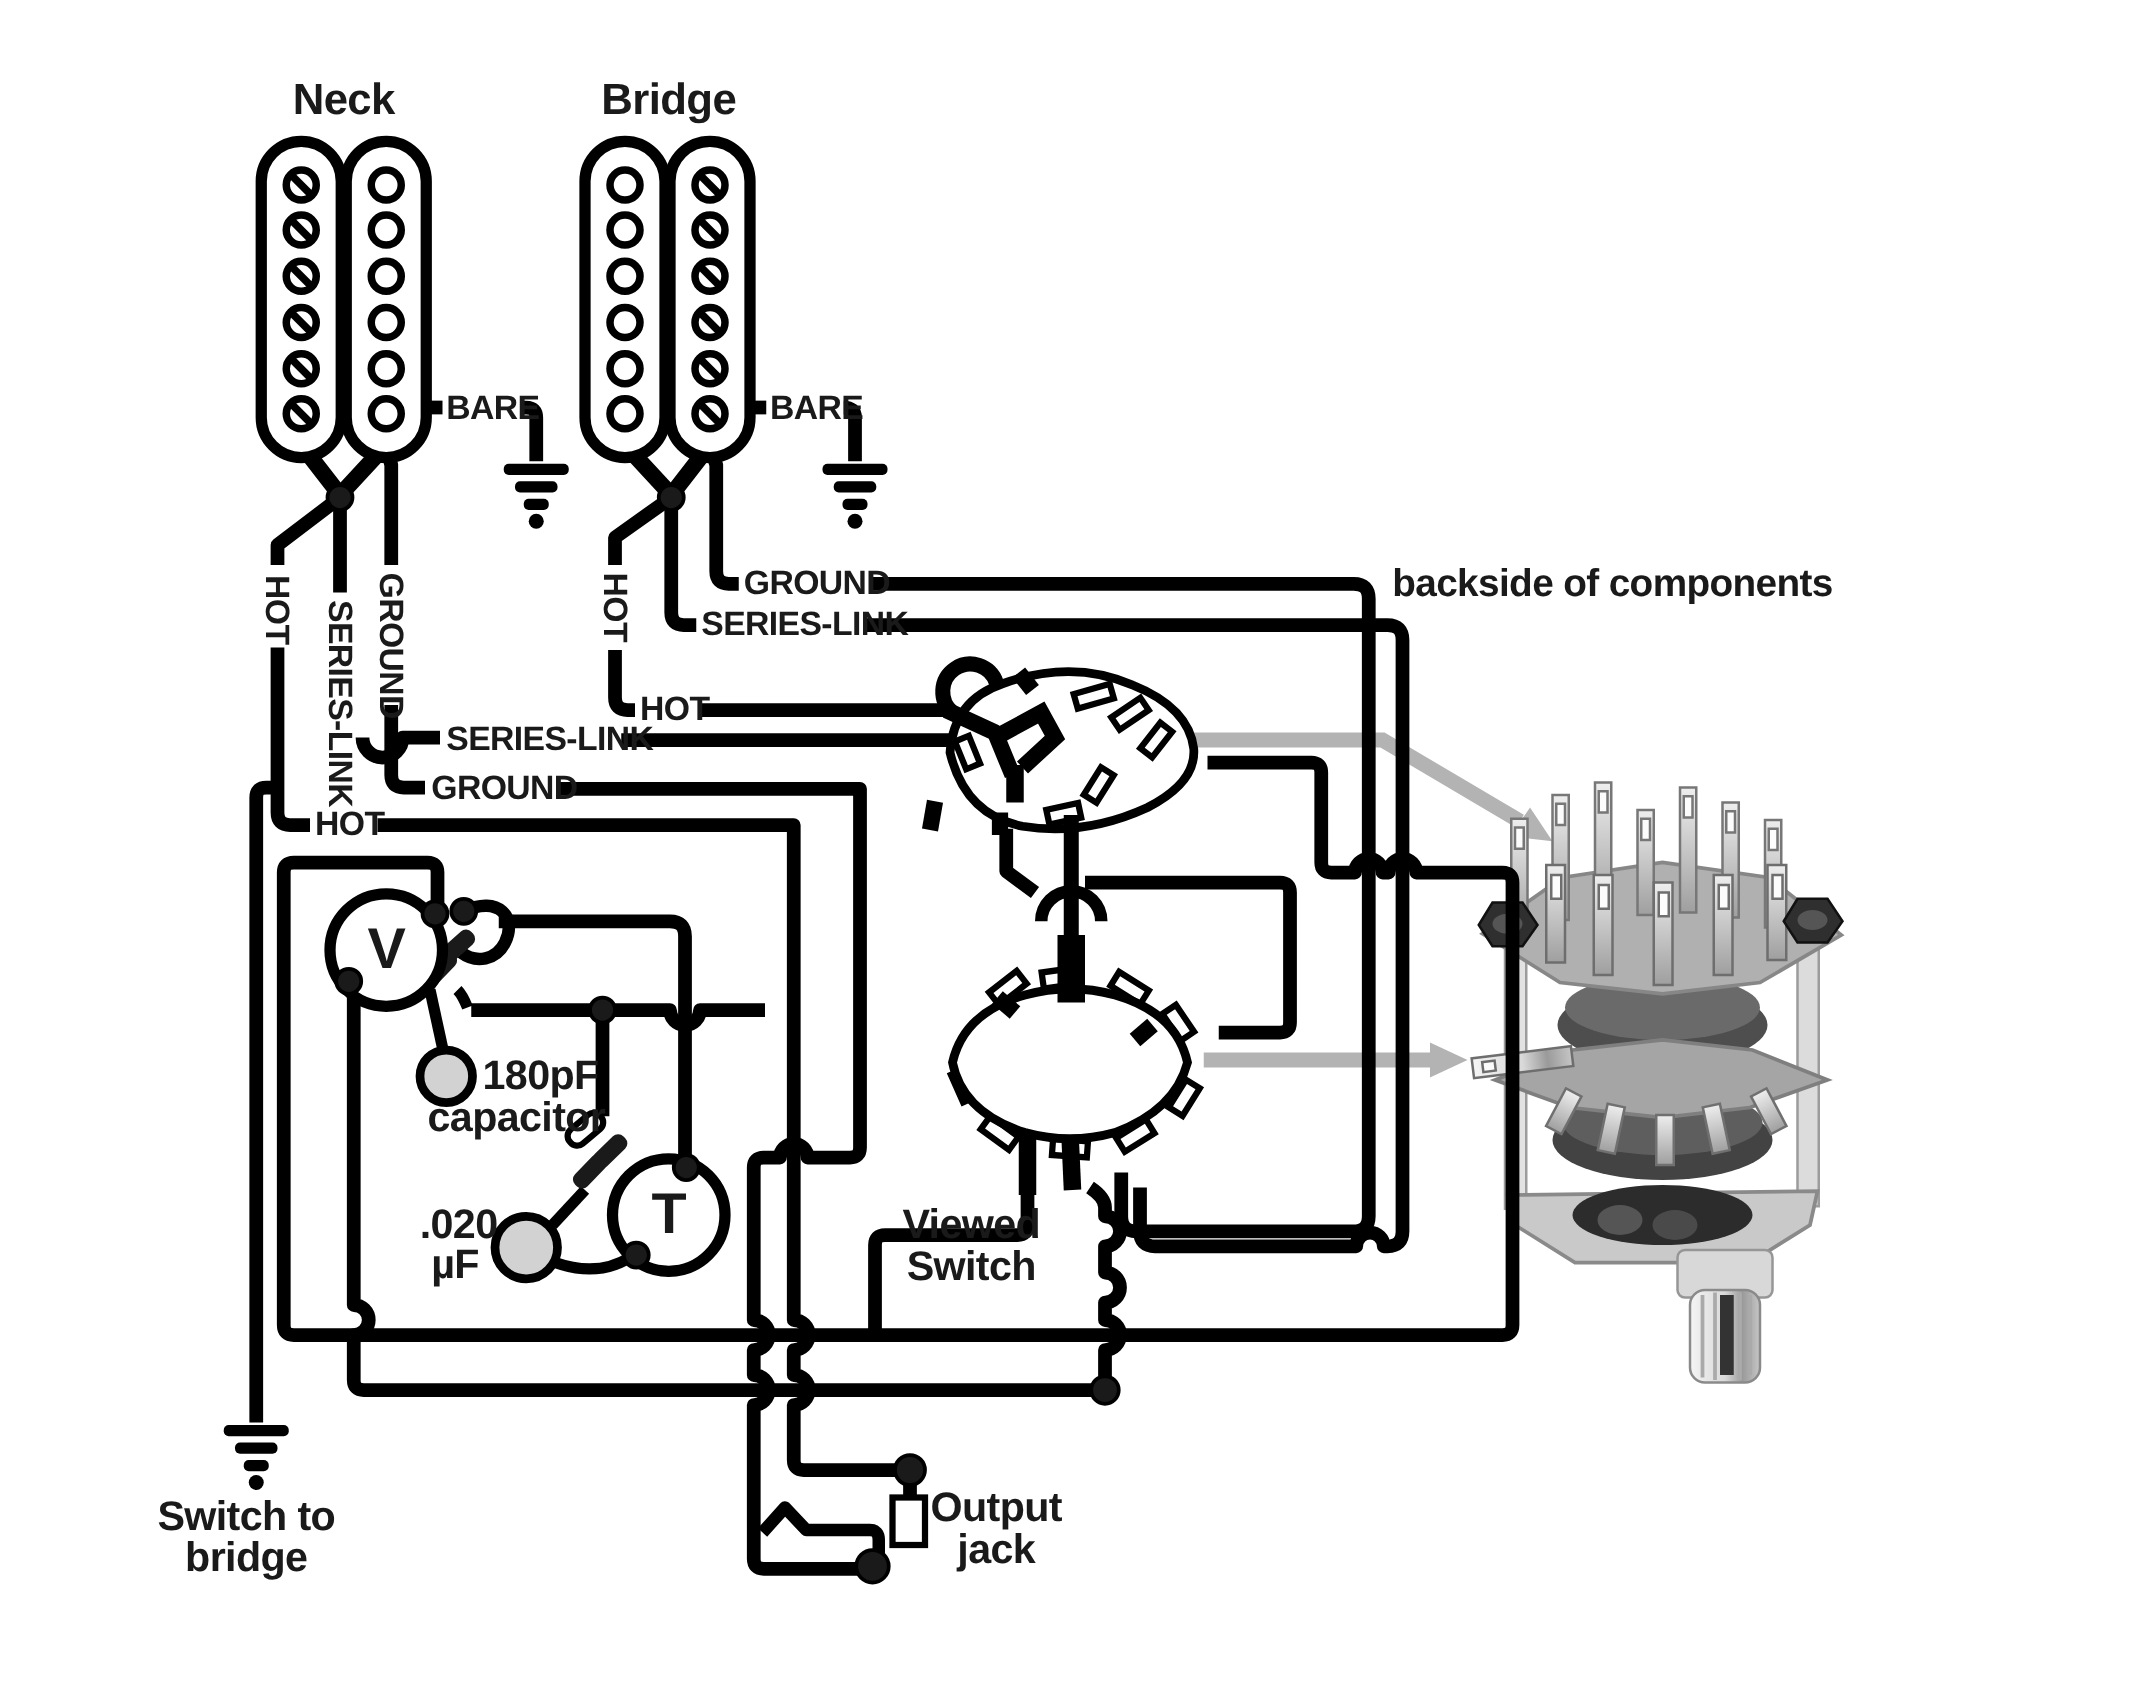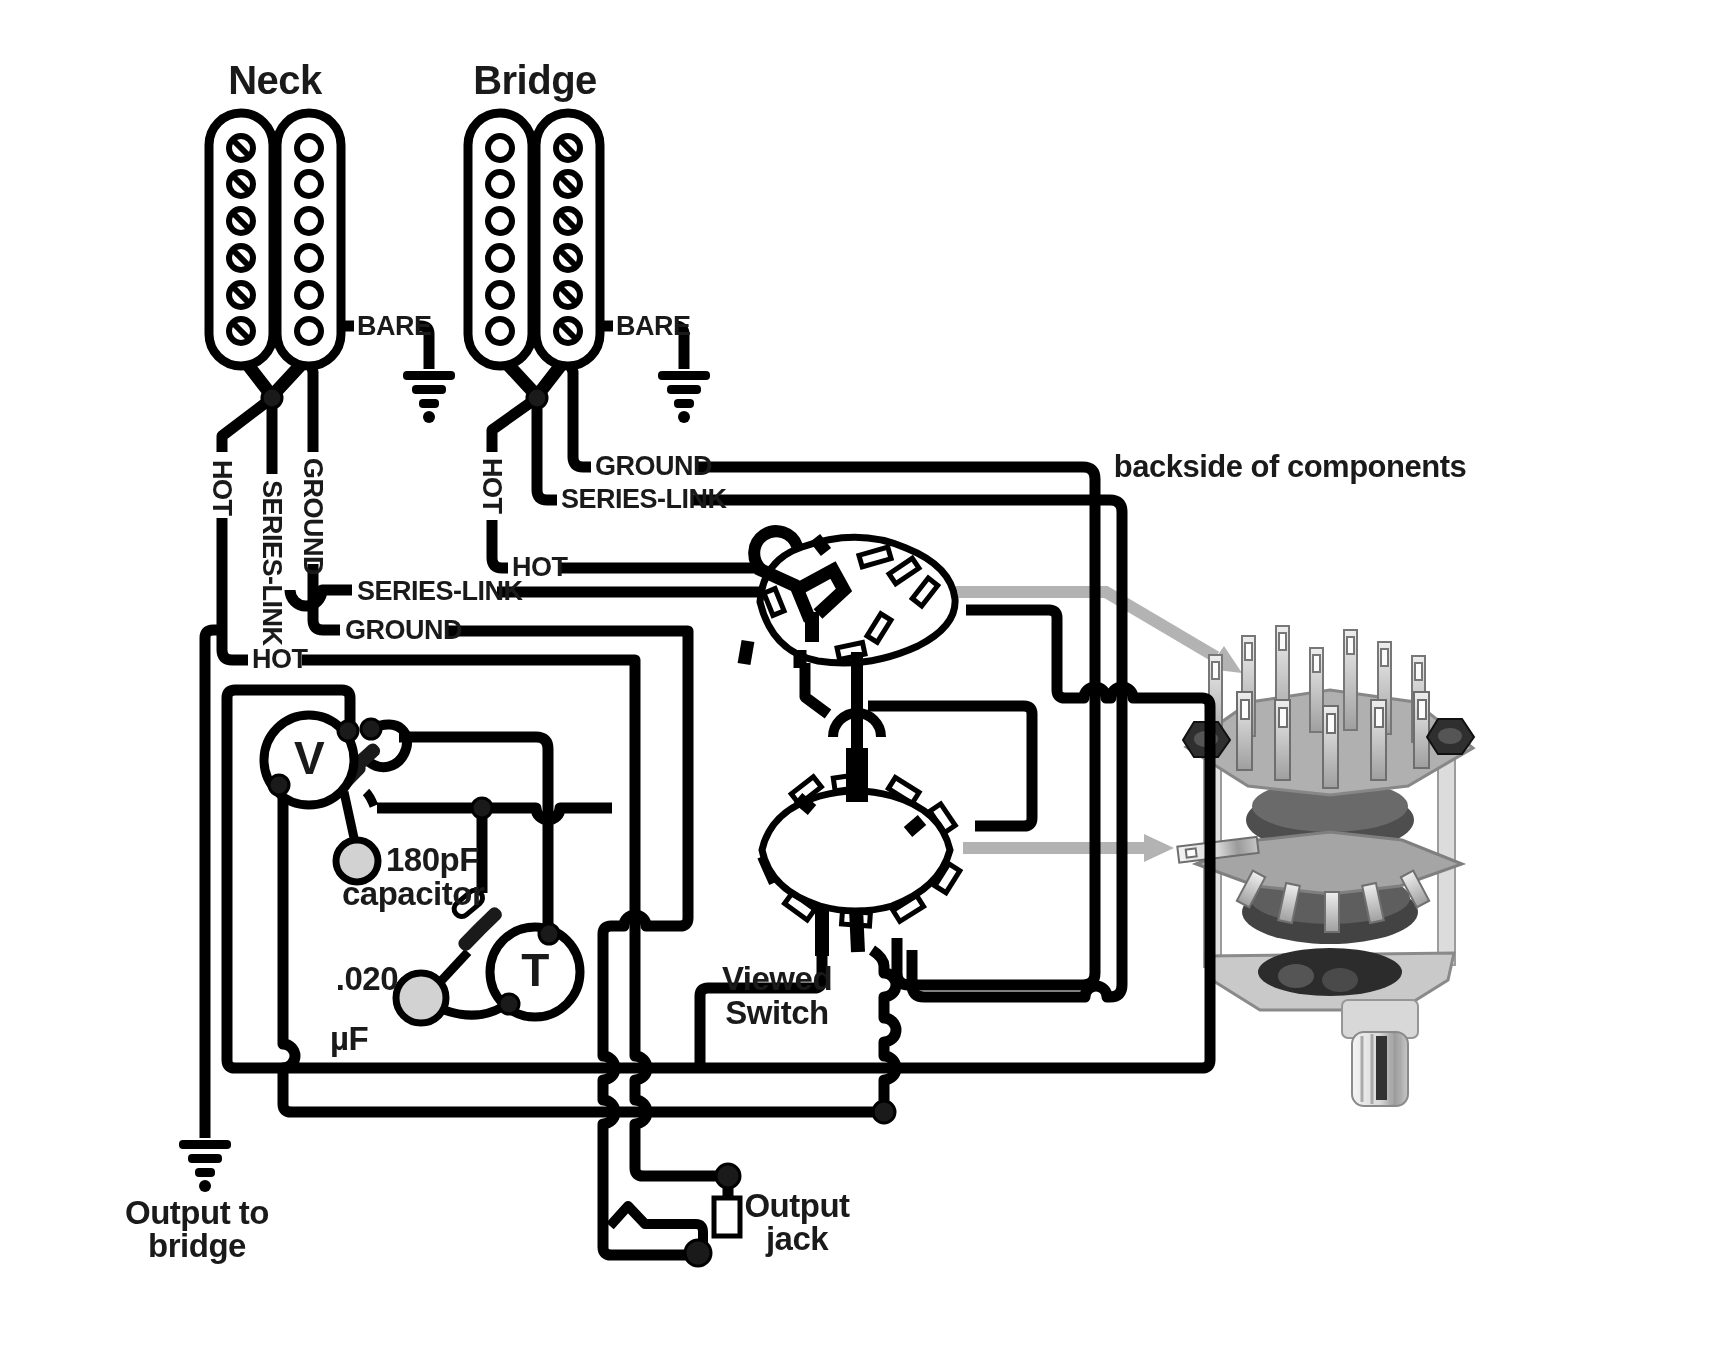--- a/index.html
+++ b/index.html
@@ -2,21 +2,21 @@
 <html><head>
 <meta charset="utf-8">
 <style>
   html,body{margin:0;padding:0;background:#fff;}
   #page{position:relative;width:1718px;height:1347px;background:#fff;overflow:hidden;
         font-family:"Liberation Sans",sans-serif;color:#1a1a1a;}
   #art{position:absolute;left:0;top:0;}
   .lbl{position:absolute;white-space:nowrap;color:#1a1a1a;letter-spacing:-0.5px;}
   .wirelbl{font-size:27px;font-weight:600;line-height:28px;}
   .vert{transform:rotate(90deg);transform-origin:left top;}
-  .title{font-size:40px;font-weight:600;line-height:36px;text-align:center;width:160px;}
+  .title{font-size:35px;font-weight:600;line-height:36px;text-align:center;width:160px;}
   .ann{font-size:33px;font-weight:600;line-height:34px;}
   .annc{text-align:center;}
   .note{font-size:31px;font-weight:600;line-height:34px;text-align:center;width:460px;}
   .potletter{font-size:46px;font-weight:700;text-align:center;width:60px;line-height:46px;}
 </style>
 </head>
 <body>
 
 <div id="page">
 
@@ -391,26 +391,26 @@
 <div class="lbl wirelbl" style="left:345px;top:616px;">GROUND</div>
 <div class="lbl wirelbl" style="left:252px;top:645px;">HOT</div>
 
 <div class="lbl potletter" style="left:279px;top:735px;">V</div>
 <div class="lbl potletter" style="left:505px;top:947px;">T</div>
 
 <div class="lbl ann" style="left:386px;top:843px;">180pF</div>
 <div class="lbl ann" style="left:342px;top:877px;">capacitor</div>
 
 <div class="lbl ann" style="left:330px;top:962px;width:68px;text-align:right;">.020</div>
-<div class="lbl ann" style="left:330px;top:994px;width:68px;text-align:left;margin-top:28px;">µF</div>
+<div class="lbl ann" style="left:330px;top:994px;width:68px;text-align:center;">µF</div>
 
 <div class="lbl ann annc" style="left:697px;top:962px;width:160px;">Viewed</div>
 <div class="lbl ann annc" style="left:697px;top:996px;width:160px;">Switch</div>
 
-<div class="lbl ann annc" style="left:107px;top:1196px;width:180px;">Output to</div>
+<div class="lbl ann annc" style="left:107px;top:1196px;width:180px;">Switch to</div>
 <div class="lbl ann annc" style="left:107px;top:1229px;width:180px;">bridge</div>
 
 <div class="lbl ann annc" style="left:737px;top:1189px;width:120px;">Output</div>
 <div class="lbl ann annc" style="left:737px;top:1222px;width:120px;">jack</div>
 
 <div class="lbl note" style="left:1060px;top:450px;">backside of components</div>
 
 </div>
 
 </body></html>

